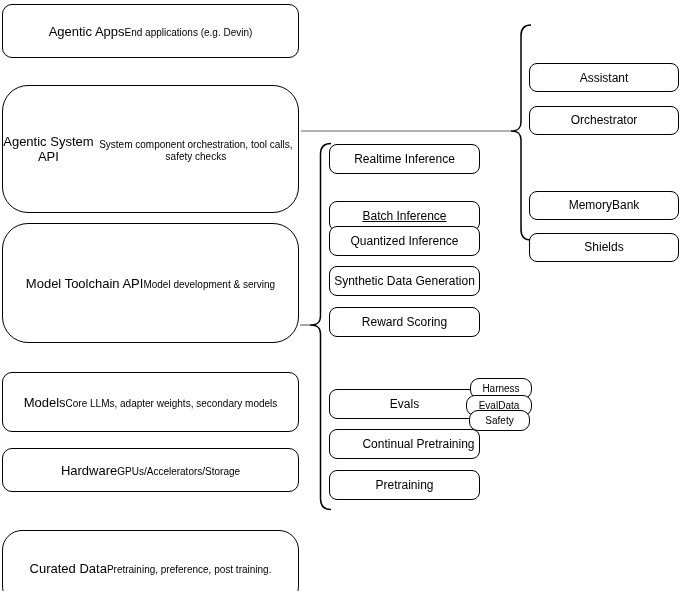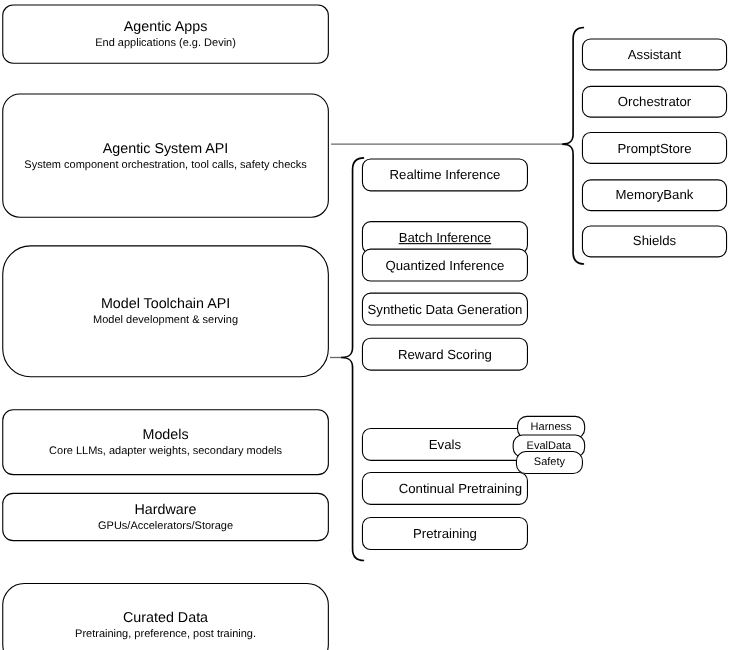--- a/index.html
+++ b/index.html
@@ -3,40 +3,40 @@
 <meta charset="utf-8">
 <style>
   html,body{margin:0;padding:0;background:#ffffff;}
   body{font-family:"Liberation Sans","DejaVu Sans",sans-serif;color:#000;}
   .canvas{position:relative;width:682px;height:591px;background:#fff;overflow:hidden;}
 
   
   .layer-box{
     position:absolute;left:2px;width:297px;
     border:1.5px solid #000;background:#fff;box-sizing:border-box;
-    display:flex;flex-direction:column;align-items:center;justify-content:center;
+    display:flex;flex-direction:row;align-items:center;justify-content:center;
     text-align:center;
   }
   .layer-title{font-size:13px;line-height:15px;}
   .layer-sub{font-size:10px;line-height:12px;margin-top:3px;}
 
   
   .service-box{
     position:absolute;left:329px;width:151px;height:30px;
     border:1.5px solid #000;border-radius:8px;background:#fff;box-sizing:border-box;
     display:flex;align-items:center;justify-content:center;
     font-size:12px;text-align:center;
   }
 
   
   .component-box{
-    position:absolute;left:529px;width:132px;height:29px;
+    position:absolute;left:529px;width:150px;height:29px;
     border:1.5px solid #000;border-radius:8px;background:#fff;box-sizing:border-box;
     display:flex;align-items:center;justify-content:center;
-    font-size:12px;text-align:left;
+    font-size:12px;text-align:left;margin-top:28px;
   }
 
   
   .eval-pill{
     position:absolute;height:21px;
     border:1.5px solid #000;border-radius:9px;background:#fff;box-sizing:border-box;
     display:flex;align-items:center;justify-content:center;
     font-size:10px;z-index:5;
   }
 
@@ -56,21 +56,21 @@
     <path d="M331,143.5 Q320.5,143.5 320.5,154 L320.5,316 C320.5,322 318,325 310,325 C318,325 320.5,328 320.5,334 L320.5,499 Q320.5,509.5 331,509.5" fill="none" stroke="#000000" stroke-width="1.5"></path>
 
     <path d="M531,25 Q521,25 521,35.5 L521,122 C521,128 518.5,131 511,131 C518.5,131 521,134 521,140 L521,229.5 Q521,240 531,240" fill="none" stroke="#000000" stroke-width="1.5"></path>
   </svg>
 
   <div class="layer-box" style="top:4px;height:54px;border-radius:10px;">
     <div class="layer-title">Agentic Apps</div>
     <div class="layer-sub">End applications (e.g. Devin)</div>
   </div>
 
-  <div class="layer-box" style="top:85px;height:113px;border-radius:16px;text-align:right;">
+  <div class="layer-box" style="top:85px;height:128px;border-radius:26px;">
     <div class="layer-title">Agentic System API</div>
     <div class="layer-sub">System component orchestration, tool calls, safety checks</div>
   </div>
 
   <div class="layer-box" style="top:372px;height:60px;border-radius:10px;">
     <div class="layer-title">Models</div>
     <div class="layer-sub">Core LLMs, adapter weights, secondary models</div>
   </div>
 
   <div class="layer-box" style="top:223px;height:120px;border-radius:26px;">
@@ -96,17 +96,16 @@
   <div class="service-box" style="top:388.5px;">Evals</div>
   <div class="service-box" style="top:429px;padding-left:28px;">Continual Pretraining</div>
   <div class="service-box" style="top:470px;">Pretraining</div>
 
   <div class="eval-pill" style="left:470px;top:378px;width:62px;">Harness</div>
   <div class="eval-pill" style="left:466px;top:395px;width:66px;">EvalData</div>
   <div class="eval-pill" style="left:469px;top:410px;width:61px;">Safety</div>
 
   <div class="component-box" style="top:35px;">Assistant</div>
   <div class="component-box" style="top:77.5px;">Orchestrator</div>
-  <div class="component-box" style="top:120px;">PromptStore</div>
   <div class="component-box" style="top:162.5px;">MemoryBank</div>
   <div class="component-box" style="top:204.5px;">Shields</div>
 
 </div>
 
 </body></html>

